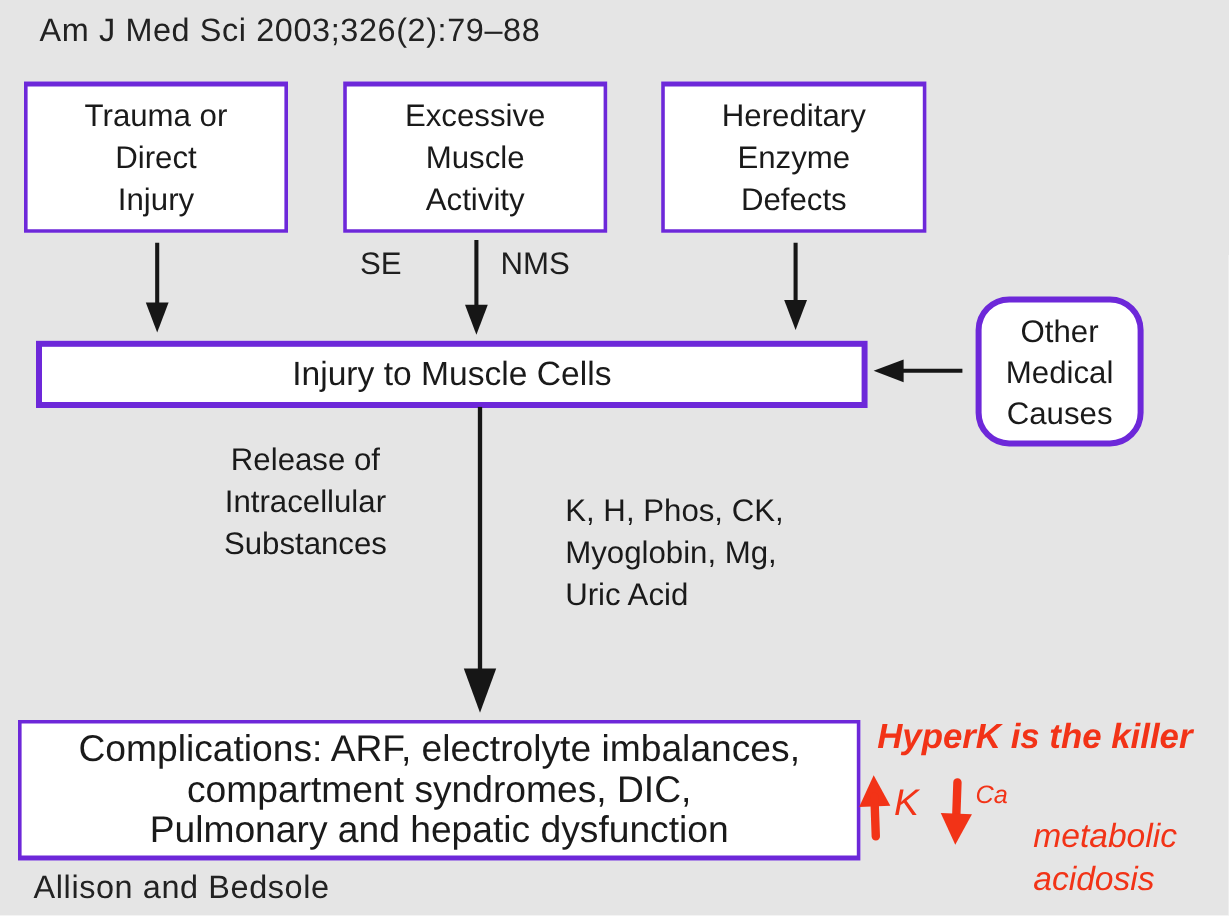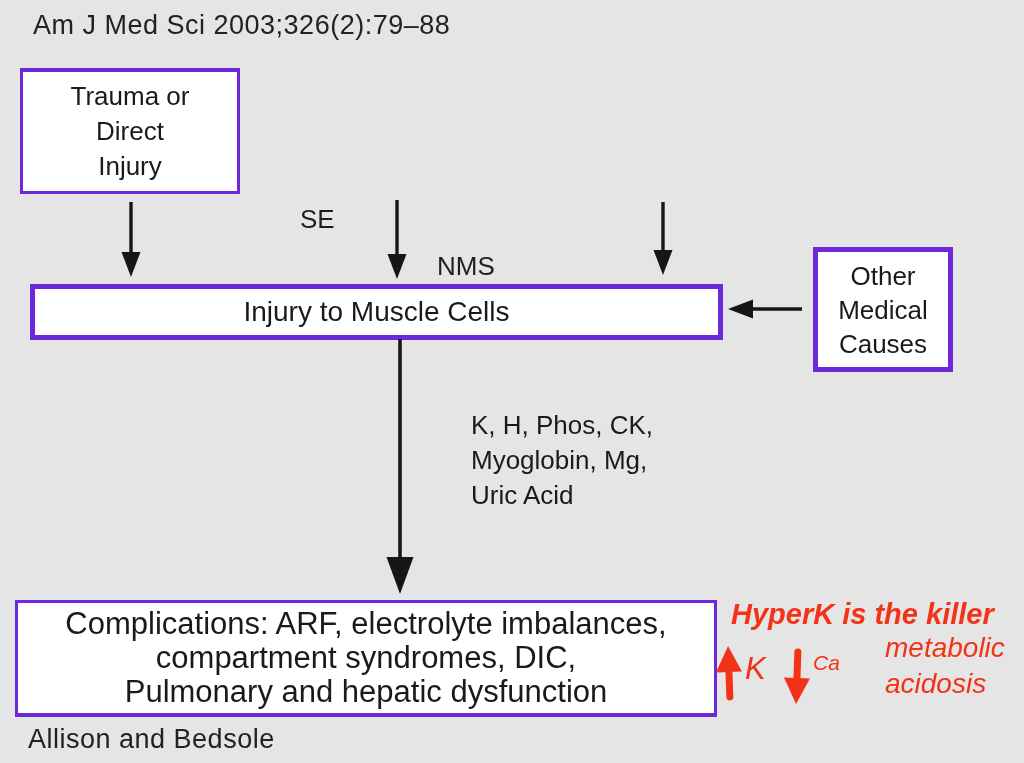--- a/index.html
+++ b/index.html
@@ -38,31 +38,31 @@
   .cause-trauma { left: 20px; }
   .cause-muscle { left: 286px; }
   .cause-hereditary { left: 551px; width: 221px; }
 
   .arrow-label {
     top: 204px;
     font-size: 26px;
     color: #1f1f1f;
   }
   .label-se { left: 300px; width: 66px; text-align: left; }
-  .label-nms { left: 437px; margin-top: 47px; }
+  .label-nms { left: 417px; }
 
   .injury-box {
     left: 17px; top: 284px; width: 693px; height: 56px;
     font-size: 28px;
     margin-left: 13px;
   }
 
   .other-box {
     left: 813px; top: 247px; width: 140px; height: 125px;
-    font-size: 26px; line-height: 34px;
+    font-size: 26px; line-height: 34px; border-radius: 28px;
   }
 
   .release-text {
     left: 152px; top: 366px; width: 205px;
     font-size: 26px; line-height: 35px;
     text-align: center;
   }
   .substances-text {
     left: 471px; top: 366px; width: 240px;
     font-size: 26px; line-height: 35px;
@@ -90,36 +90,42 @@
     font-style: italic;
     color: #f23317;
   }
   .red-italic {
     font-style: italic;
     color: #f23317;
   }
   .label-k  { left: 745px; top: 651px; font-size: 31px; }
   .label-ca { left: 813px; top: 651px; font-size: 21px; }
   .label-acidosis {
-    left: 861px; top: 630px;
-    font-size: 28px; line-height: 36px; margin-left: 24px;
+    left: 861px; top: 679px;
+    font-size: 28px; line-height: 36px;
   }
 
   svg { display: block; }
 </style>
 </head>
 <body>
 
 <div class="stage">
 
   <div class="abs citation">Am J Med Sci 2003;326(2):79–88</div>
 
   <div class="abs box cause-box cause-trauma pre">Trauma or
 Direct
 Injury</div>
+  <div class="abs box cause-box cause-muscle pre">Excessive
+Muscle
+Activity</div>
+  <div class="abs box cause-box cause-hereditary pre">Hereditary
+Enzyme
+Defects</div>
 
   <svg class="abs" style="left:119px; top:202px;" width="24" height="76" viewBox="0 0 24 76">
     <line x1="12" y1="0" x2="12" y2="52" stroke="#161616" stroke-width="3.4"></line>
     <polygon points="12,75 2.5,50 21.5,50" fill="#161616"></polygon>
   </svg>
   <svg class="abs" style="left:385px; top:200px;" width="24" height="80" viewBox="0 0 24 80">
     <line x1="12" y1="0" x2="12" y2="56" stroke="#161616" stroke-width="3.4"></line>
     <polygon points="12,79 2.5,54 21.5,54" fill="#161616"></polygon>
   </svg>
   <svg class="abs" style="left:651px; top:202px;" width="24" height="74" viewBox="0 0 24 74">
@@ -133,20 +139,23 @@
   <div class="abs box injury-box">Injury to Muscle Cells</div>
 
   <div class="abs box other-box pre">Other
 Medical
 Causes</div>
   <svg class="abs" style="left:726px; top:298px;" width="78" height="22" viewBox="0 0 78 22">
     <line x1="76" y1="11" x2="22" y2="11" stroke="#161616" stroke-width="3.4"></line>
     <polygon points="2,11 27,1.5 27,20.5" fill="#161616"></polygon>
   </svg>
 
+  <div class="abs release-text pre">Release of
+Intracellular
+Substances</div>
   <div class="abs substances-text pre">K, H, Phos, CK,
 Myoglobin, Mg,
 Uric Acid</div>
 
   <svg class="abs" style="left:384px; top:339px;" width="32" height="256" viewBox="0 0 32 256">
     <line x1="16" y1="0" x2="16" y2="222" stroke="#161616" stroke-width="3.6"></line>
     <polygon points="16,255 2.5,218 29.5,218" fill="#161616"></polygon>
   </svg>
 
   <div class="abs box complications-box pre">Complications: ARF, electrolyte imbalances,

